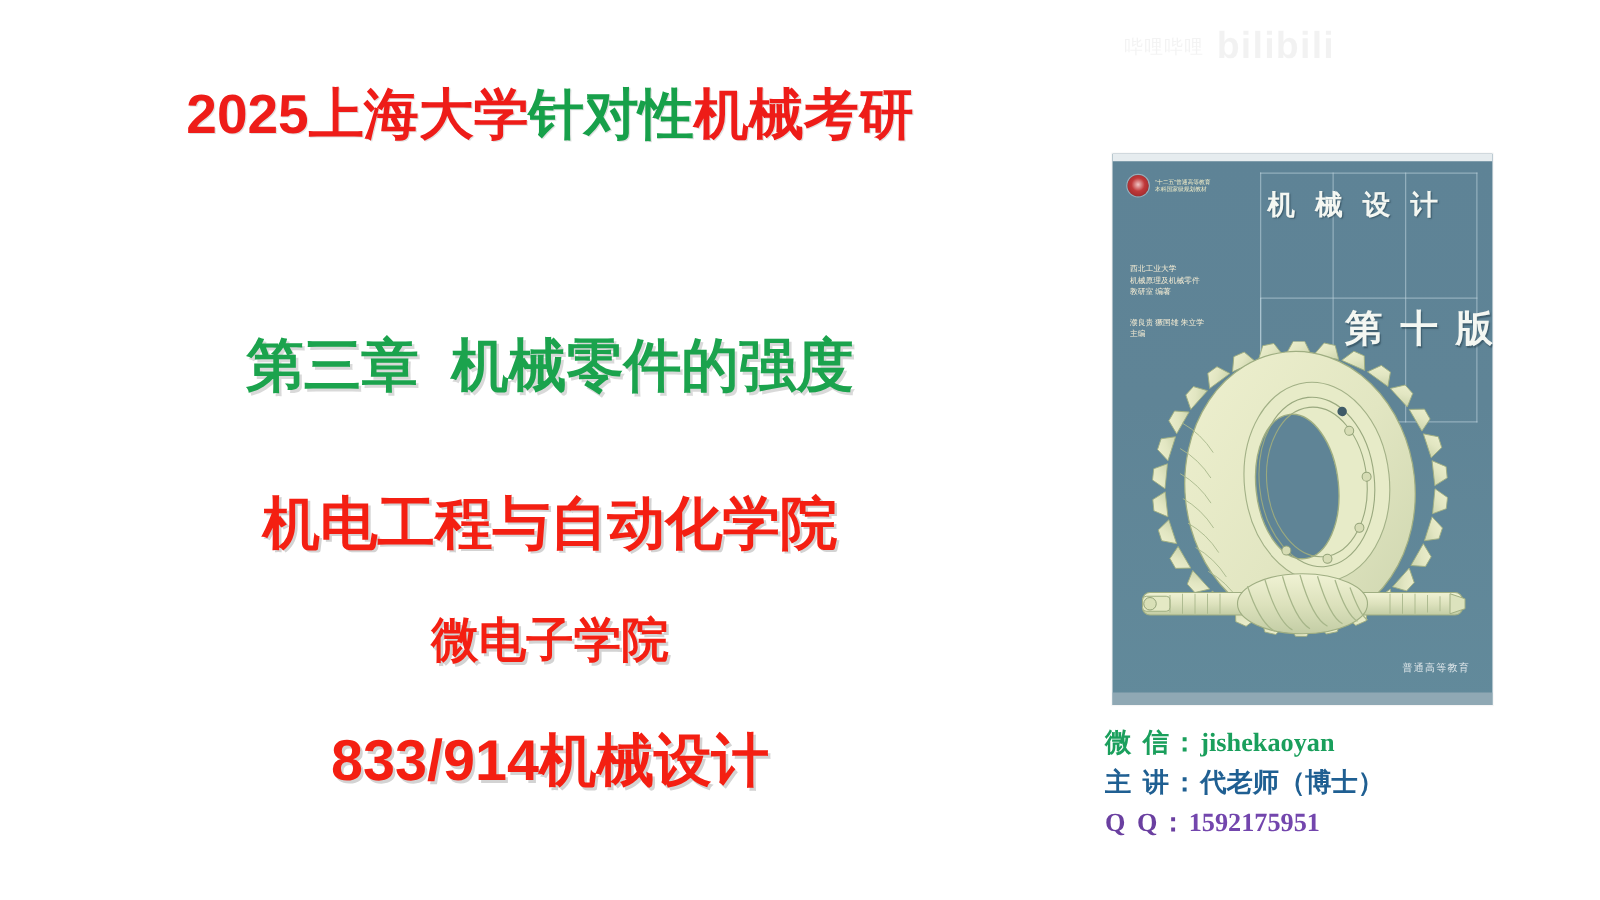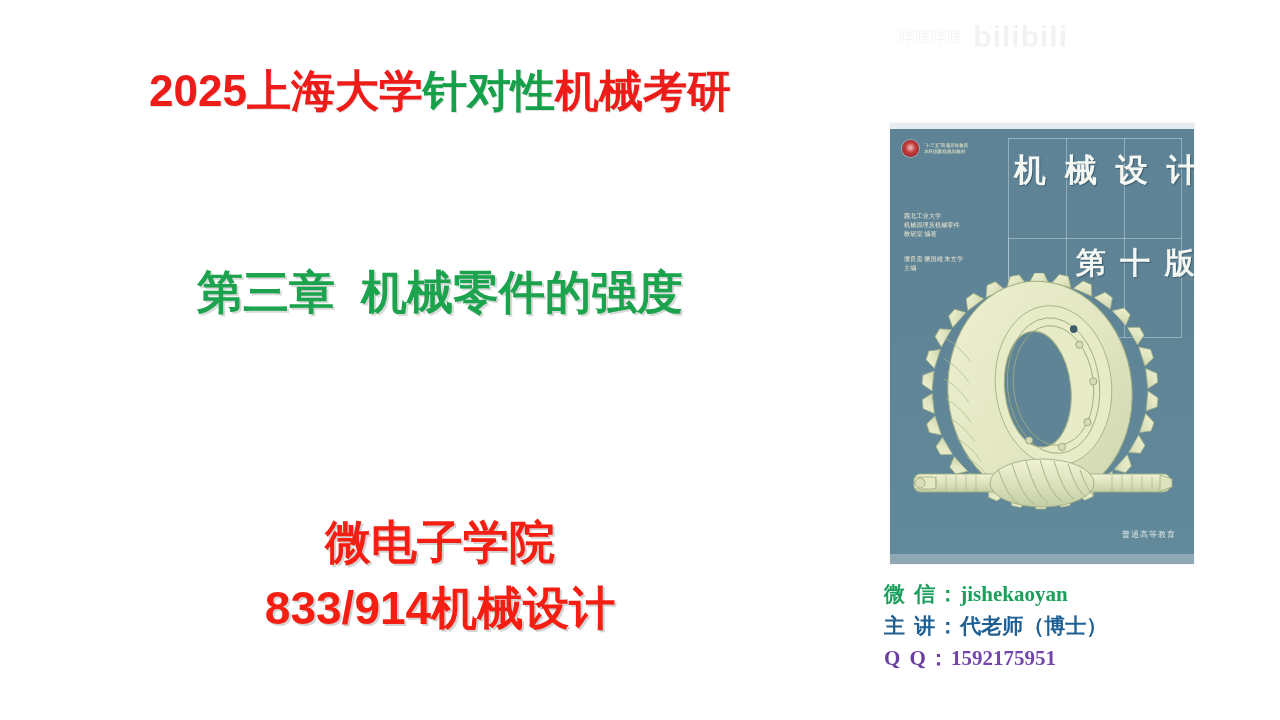--- a/index.html
+++ b/index.html
@@ -92,21 +92,21 @@
     position: absolute;
     left: 0;
     width: 880px;
     text-align: center;
     color: #f41f12;
     font-weight: bold;
     white-space: nowrap;
     text-shadow: 2px 2px 0 rgba(110,110,110,0.30);
   }
   .dept-1 { top: 388px; font-size: 46px; }
-  .dept-2 { top: 512px; font-size: 46px; }
+  .dept-2 { top: 487px; font-size: 38px; }
   .dept-3 { top: 578px; font-size: 46px; }
 
   
   .book {
     position: absolute;
     left: 890px;
     top: 123px;
     width: 304px;
     height: 441px;
     background: linear-gradient(180deg, #5e8396 0%, #5f8496 45%, #628a9b 100%);
@@ -179,21 +179,21 @@
     width: 58px; height: 100px;
     border-left: 1px solid rgba(190,212,222,0.55);
     border-bottom: 1px solid rgba(190,212,222,0.55);
     border-bottom-left-radius: 34px;
   }
 
   .book-title {
     position: absolute;
     left: 124px;
     top: 26px;
-    font-size: 32px;
+    font-size: 22px;
     font-weight: bold;
     color: #f4f7f2;
     letter-spacing: 5px;
     white-space: nowrap;
     text-shadow: 1px 1px 1px rgba(30,55,70,0.5);
   }
   .book-edition {
     position: absolute;
     left: 186px;
     top: 120px;
@@ -258,20 +258,21 @@
   <div class="left-col">
 
     <div class="title-main">
       <span class="seg-red">2025上海大学</span><span class="seg-green">针对性</span><span class="seg-red">机械考研</span>
     </div>
 
     <div class="title-chapter">
       <span>第三章</span><span class="gapper"></span><span>机械零件的强度</span>
     </div>
 
+    <div class="dept-line dept-1">机电工程与自动化学院</div>
     <div class="dept-line dept-2">微电子学院</div>
     <div class="dept-line dept-3">833/914机械设计</div>
   </div>
 
   <div class="book">
     <div class="book-topbar"></div>
 
     <div class="emblem-row">
       <div class="emblem"></div>
       <div class="emblem-text">

